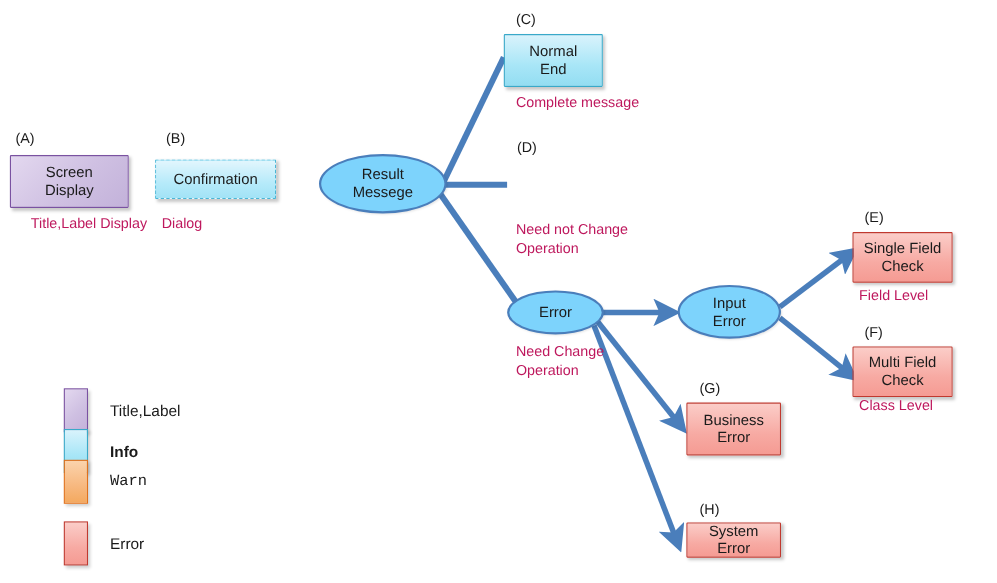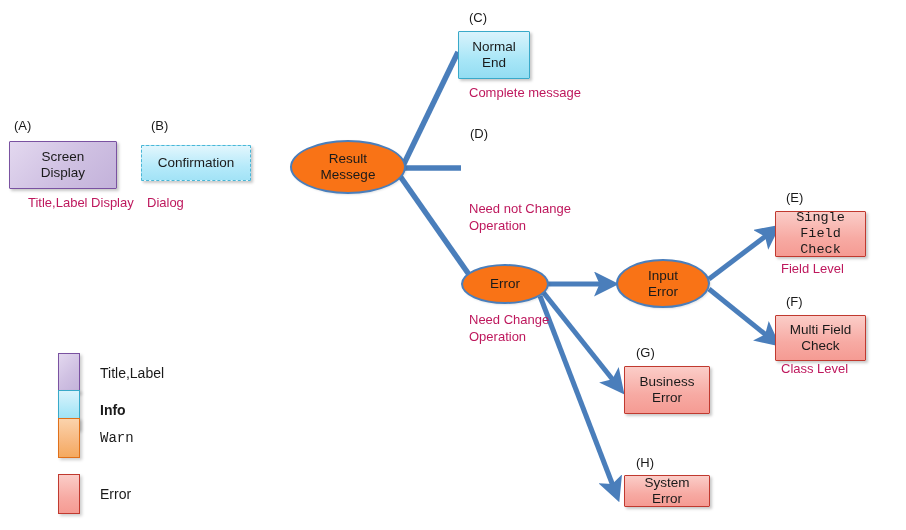--- a/index.html
+++ b/index.html
@@ -13,21 +13,21 @@
 
   .node{position:absolute;box-sizing:border-box;display:flex;align-items:center;justify-content:center;
         text-align:center;line-height:1.18;font-size:13.5px;z-index:3;}
   .box{border-radius:1px;box-shadow:2px 2px 3px rgba(0,0,0,0.22);}
   .box-purple{background:linear-gradient(135deg,#e3d8ef 0%,#cfc0e2 55%,#c3b2da 100%);border:1.5px solid #7a52a1;}
   .box-info{background:linear-gradient(180deg,#d9f3fc 0%,#a8e6f7 60%,#93ddf2 100%);border:1.5px solid #39a9c9;}
   .box-info-dashed{background:linear-gradient(180deg,#e2f6fd 0%,#b6eafa 60%,#a2e3f6 100%);border:1.5px dashed #49b6d6;}
   .box-warn{background:linear-gradient(180deg,#fbd3ac 0%,#f7b87f 60%,#f4a95f 100%);border:1.5px solid #e0701a;}
   .box-error{background:linear-gradient(180deg,#fbcdc8 0%,#f7aaa3 60%,#f59b93 100%);border:1.5px solid #c0392f;}
 
-  .ellipse{background:#f97316;border:2.5px solid #4a7ebb;border-radius:50%;box-shadow:1px 1px 2px rgba(0,0,0,0.10);}
+  .ellipse{background:#7dd3fc;border:2.5px solid #4a7ebb;border-radius:50%;box-shadow:1px 1px 2px rgba(0,0,0,0.10);}
 
   .tag{position:absolute;font-size:13px;color:#1a1a1a;z-index:4;white-space:nowrap;}
   .caption{position:absolute;font-size:13px;color:#be185d;z-index:4;line-height:1.28;white-space:pre-line;}
 
   .legend{position:absolute;z-index:5;}
   .legend-row{position:absolute;display:flex;align-items:center;padding-left:41px;}
   .swatch{width:22px;height:40px;box-sizing:border-box;box-shadow:2px 2px 3px rgba(0,0,0,0.20);}
   .legend-label{margin-left:20px;font-size:14px;color:#1a1a1a;white-space:nowrap;}
 </style>
 </head>
@@ -62,33 +62,33 @@
   </div>
   <div class="caption" style="left:4px;top:195px;width:160px;margin-left:24px;">Title,Label Display</div>
 
   <div class="tag" style="left:151px;top:118px;">(B)</div>
   <div class="node box box-info-dashed" style="left:141px;top:145px;width:110px;height:36px;">
     <span style="white-space:pre-line;">Confirmation</span>
   </div>
   <div class="caption" style="left:147px;top:195px;width:160px;">Dialog</div>
 
   <div class="tag" style="left:469px;top:10px;">(C)</div>
-  <div class="node box box-info" style="left:458px;top:31px;width:72px;height:48px;">
+  <div class="node box box-info" style="left:458px;top:31px;width:90px;height:48px;">
     <span style="white-space:pre-line;">Normal
 End</span>
   </div>
   <div class="caption" style="left:469px;top:85px;width:200px;">Complete message</div>
 
   <div class="tag" style="left:470px;top:126px;">(D)</div>
   <div class="caption" style="left:469px;top:201px;width:170px;">Need not Change
 Operation</div>
 
   <div class="tag" style="left:786px;top:190px;">(E)</div>
   <div class="node box box-error" style="left:775px;top:211px;width:91px;height:46px;">
-    <span style="white-space:pre-line;font-family:Liberation Mono, monospace;">Single Field
+    <span style="white-space:pre-line;">Single Field
 Check</span>
   </div>
   <div class="caption" style="left:781px;top:261px;width:140px;">Field Level</div>
 
   <div class="tag" style="left:786px;top:294px;">(F)</div>
   <div class="node box box-error" style="left:775px;top:315px;width:91px;height:46px;">
     <span style="white-space:pre-line;">Multi Field
 Check</span>
   </div>
   <div class="caption" style="left:781px;top:361px;width:140px;">Class Level</div>

